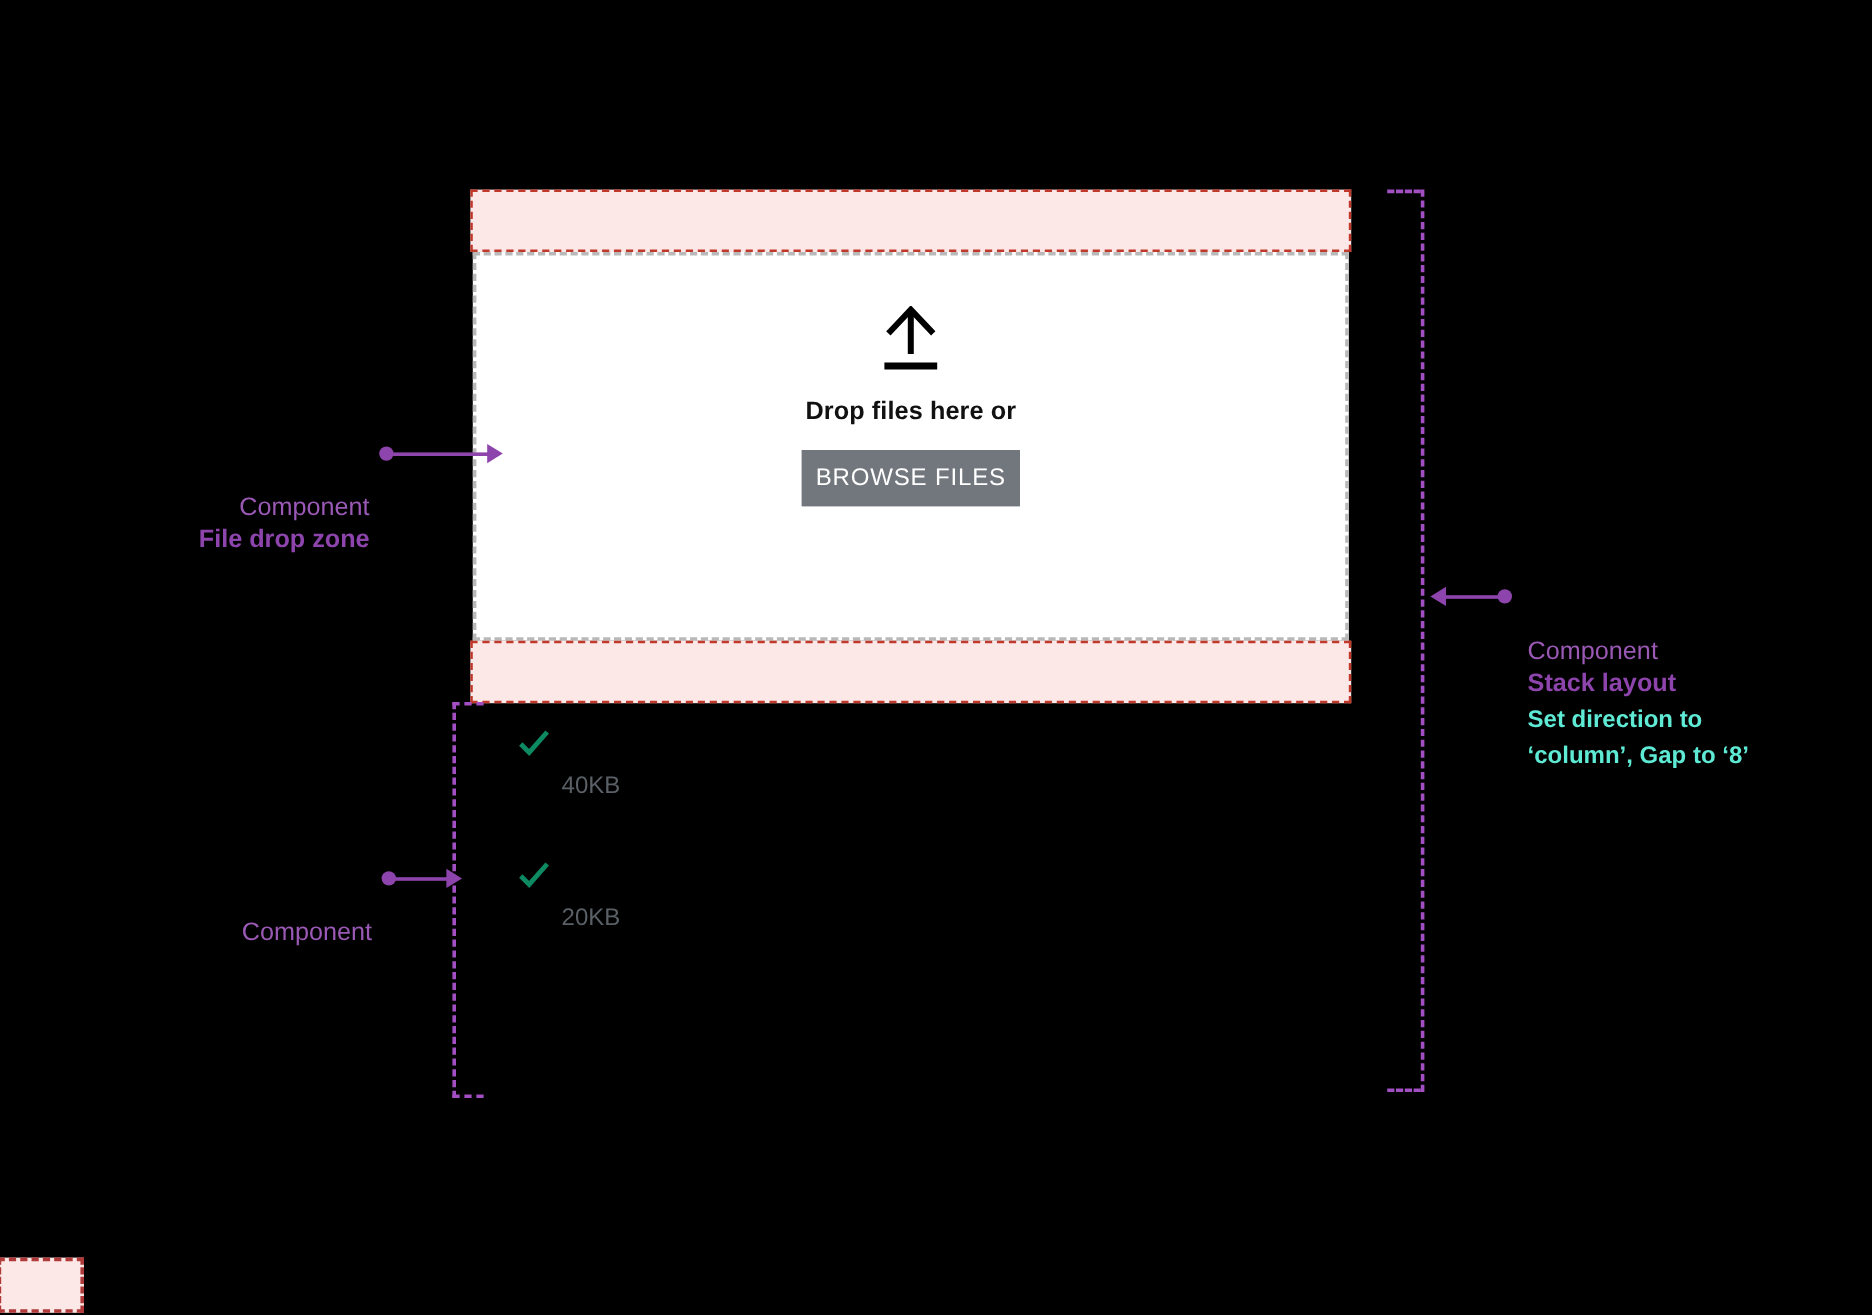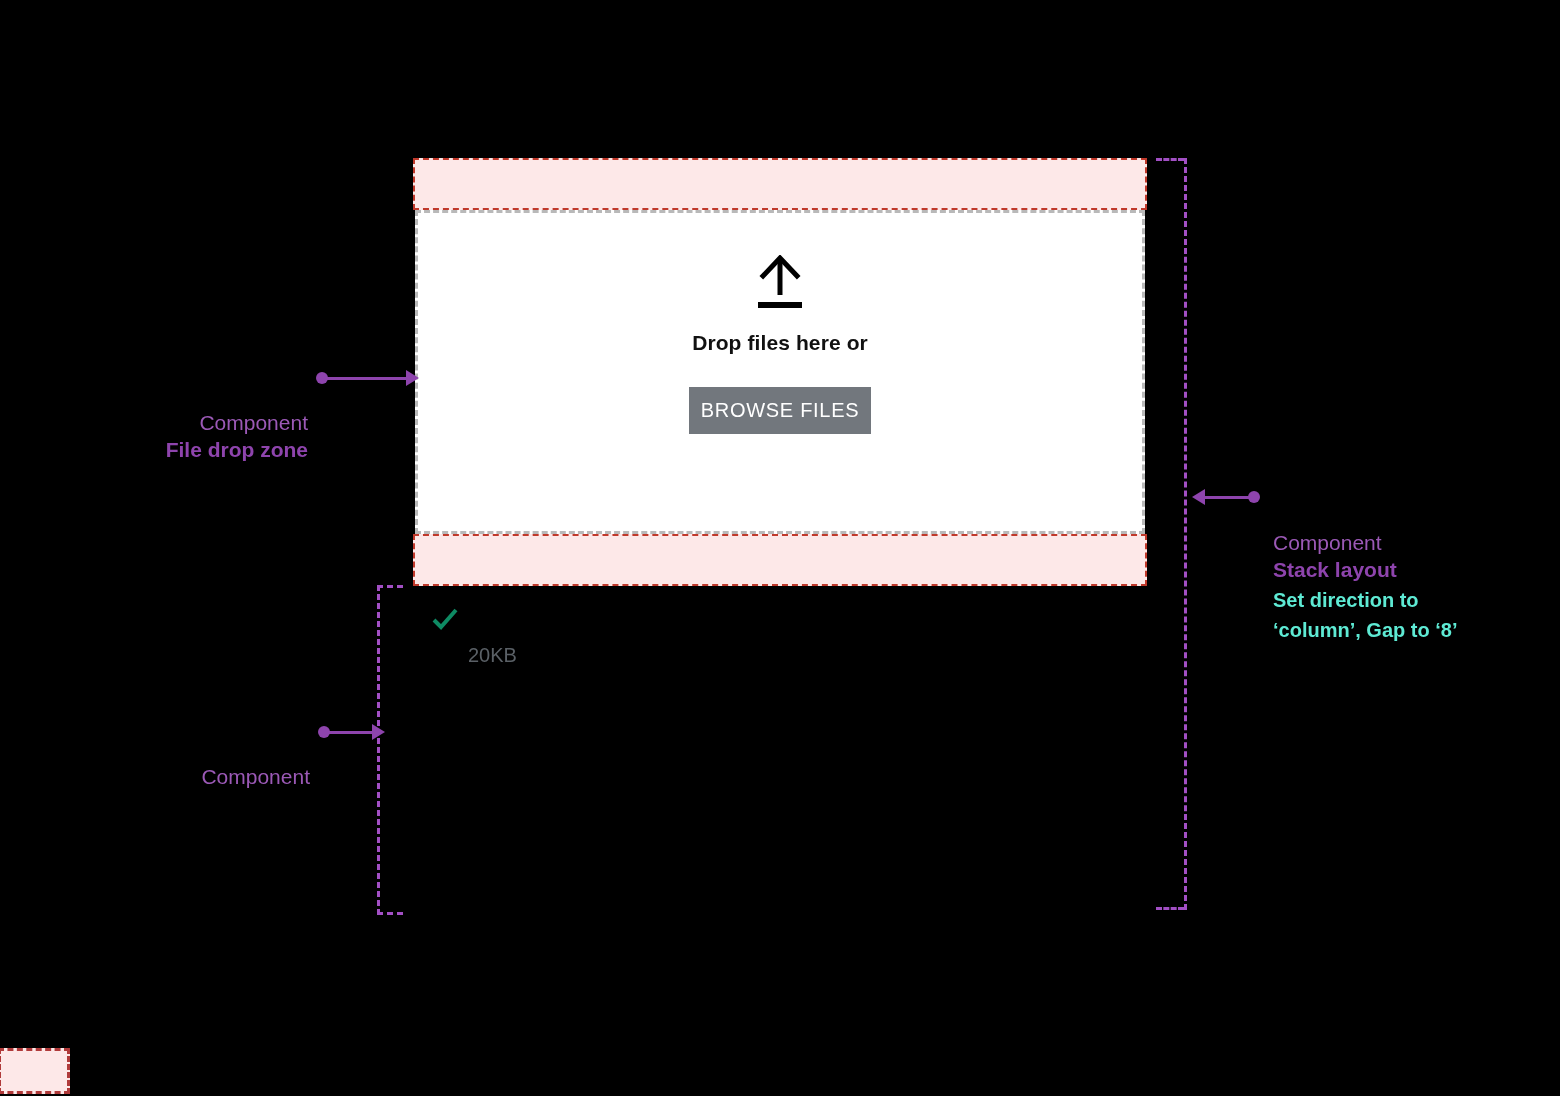--- a/index.html
+++ b/index.html
@@ -4,21 +4,21 @@
 <style>
   html,body{margin:0;padding:0;background:#000;}
   body{
     width:1560px;height:1096px;position:relative;overflow:hidden;
     font-family:"Liberation Sans", sans-serif;
     -webkit-font-smoothing:antialiased;
   }
 
   
   #stack-layout{
-    position:absolute;left:413px;top:158px;width:734px;height:348px;
+    position:absolute;left:392px;top:158px;width:734px;height:348px;
   }
   .spacer-band{
     position:absolute;left:0;width:734px;height:52px;
     background:#fde8e8;
     border:2px dashed #c0392b;
     box-sizing:border-box;
   }
   #spacer-top{top:0;}
   #spacer-bottom{top:376px;}
 
@@ -28,21 +28,21 @@
     border:3px dashed #b9b9b9;
     box-sizing:border-box;
     display:flex;flex-direction:column;align-items:center;
   }
   #upload-icon{margin-top:42px;width:52px;height:54px;display:block;}
   #drop-zone-title{
     margin-top:22px;
     font-size:21px;font-weight:bold;color:#111;letter-spacing:.1px;
   }
   #browse-files-button{
-    margin-top:32px;
+    margin-top:20px;
     background:#72777d;color:#fff;border:0;
     font-family:"Liberation Sans", sans-serif;
     font-size:20px;letter-spacing:.7px;
     padding:13px 12px 14px;
     line-height:1;
     cursor:pointer;
   }
   #drop-zone-hint{
     margin-top:28px;
     font-size:20px;color:#111;
@@ -144,20 +144,26 @@
 
     <button id="browse-files-button">BROWSE FILES</button>
 
   </div>
 
   <div id="spacer-bottom" class="spacer-band"></div>
 </div>
 
 <div id="static-list">
 
+  <div class="list-item">
+    <svg class="item-status-icon" viewBox="0 0 30 30">
+      <polyline points="4,16 11,23 26,6" fill="none" stroke="#0e8a63" stroke-width="4" stroke-linecap="butt" stroke-linejoin="miter"></polyline>
+    </svg>
+    <span class="item-size">40KB</span>
+  </div>
 
   <div class="list-item">
     <svg class="item-status-icon" viewBox="0 0 30 30">
       <polyline points="4,16 11,23 26,6" fill="none" stroke="#0e8a63" stroke-width="4" stroke-linecap="butt" stroke-linejoin="miter"></polyline>
     </svg>
     <span class="item-size">20KB</span>
   </div>
 
 </div>
 

